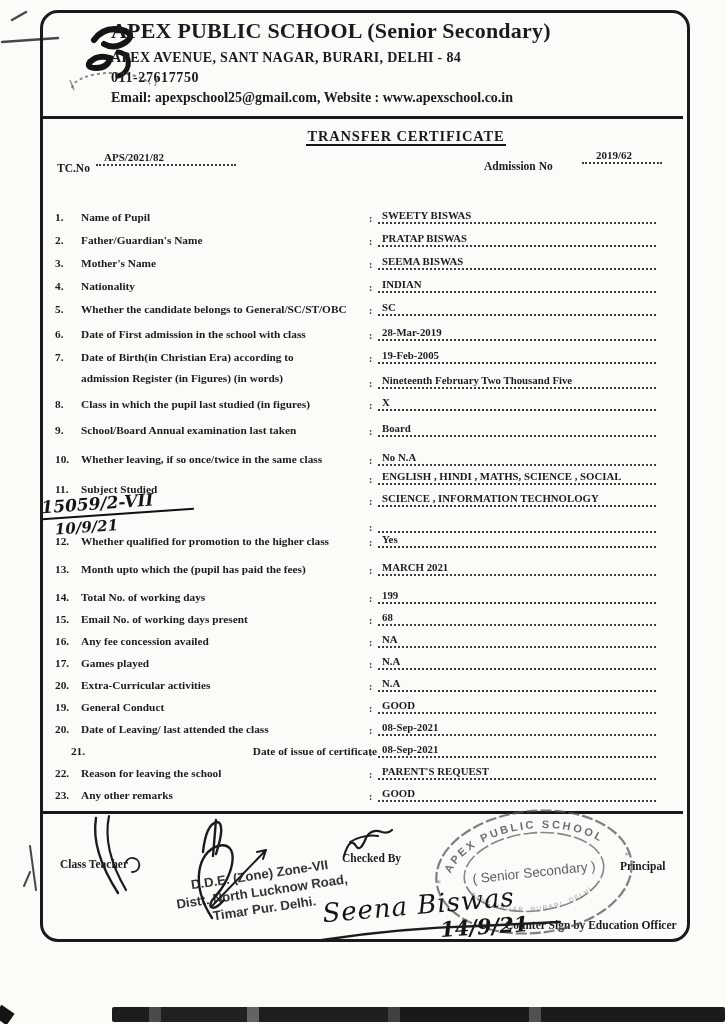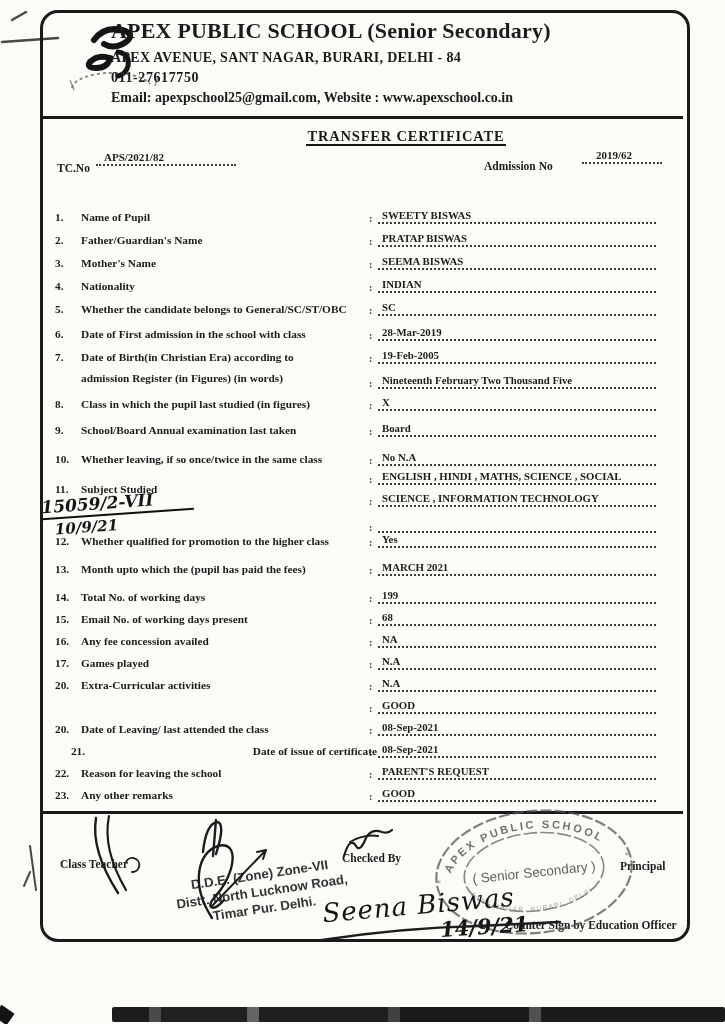--- a/index.html
+++ b/index.html
@@ -176,20 +176,21 @@
       <div class="f-label" style="top: 653px;"><span class="f-num">17.</span><span class="f-text"><div>Games played</div></span></div>
       <div class="val-line" style="top: 653px;">
         <span class="vcolon">:</span>
         <span>N.A</span>
       </div>
       <div class="f-label" style="top: 675px;"><span class="f-num">20.</span><span class="f-text"><div>Extra-Curricular activities</div></span></div>
       <div class="val-line" style="top: 675px;">
         <span class="vcolon">:</span>
         <span>N.A</span>
       </div>
+      <div class="f-label" style="top: 697px;"><span class="f-num">19.</span><span class="f-text"><div>General Conduct</div></span></div>
       <div class="val-line" style="top: 697px;">
         <span class="vcolon">:</span>
         <span>GOOD</span>
       </div>
       <div class="f-label" style="top: 719px;"><span class="f-num">20.</span><span class="f-text"><div>Date of Leaving/ last attended the class</div></span></div>
       <div class="val-line" style="top: 719px;">
         <span class="vcolon">:</span>
         <span>08-Sep-2021</span>
       </div>
       <div class="f-label" style="top: 741px; text-align: right;"><span class="f-num">21.</span><span class="f-text"><div>Date of issue of certificate</div></span></div>

